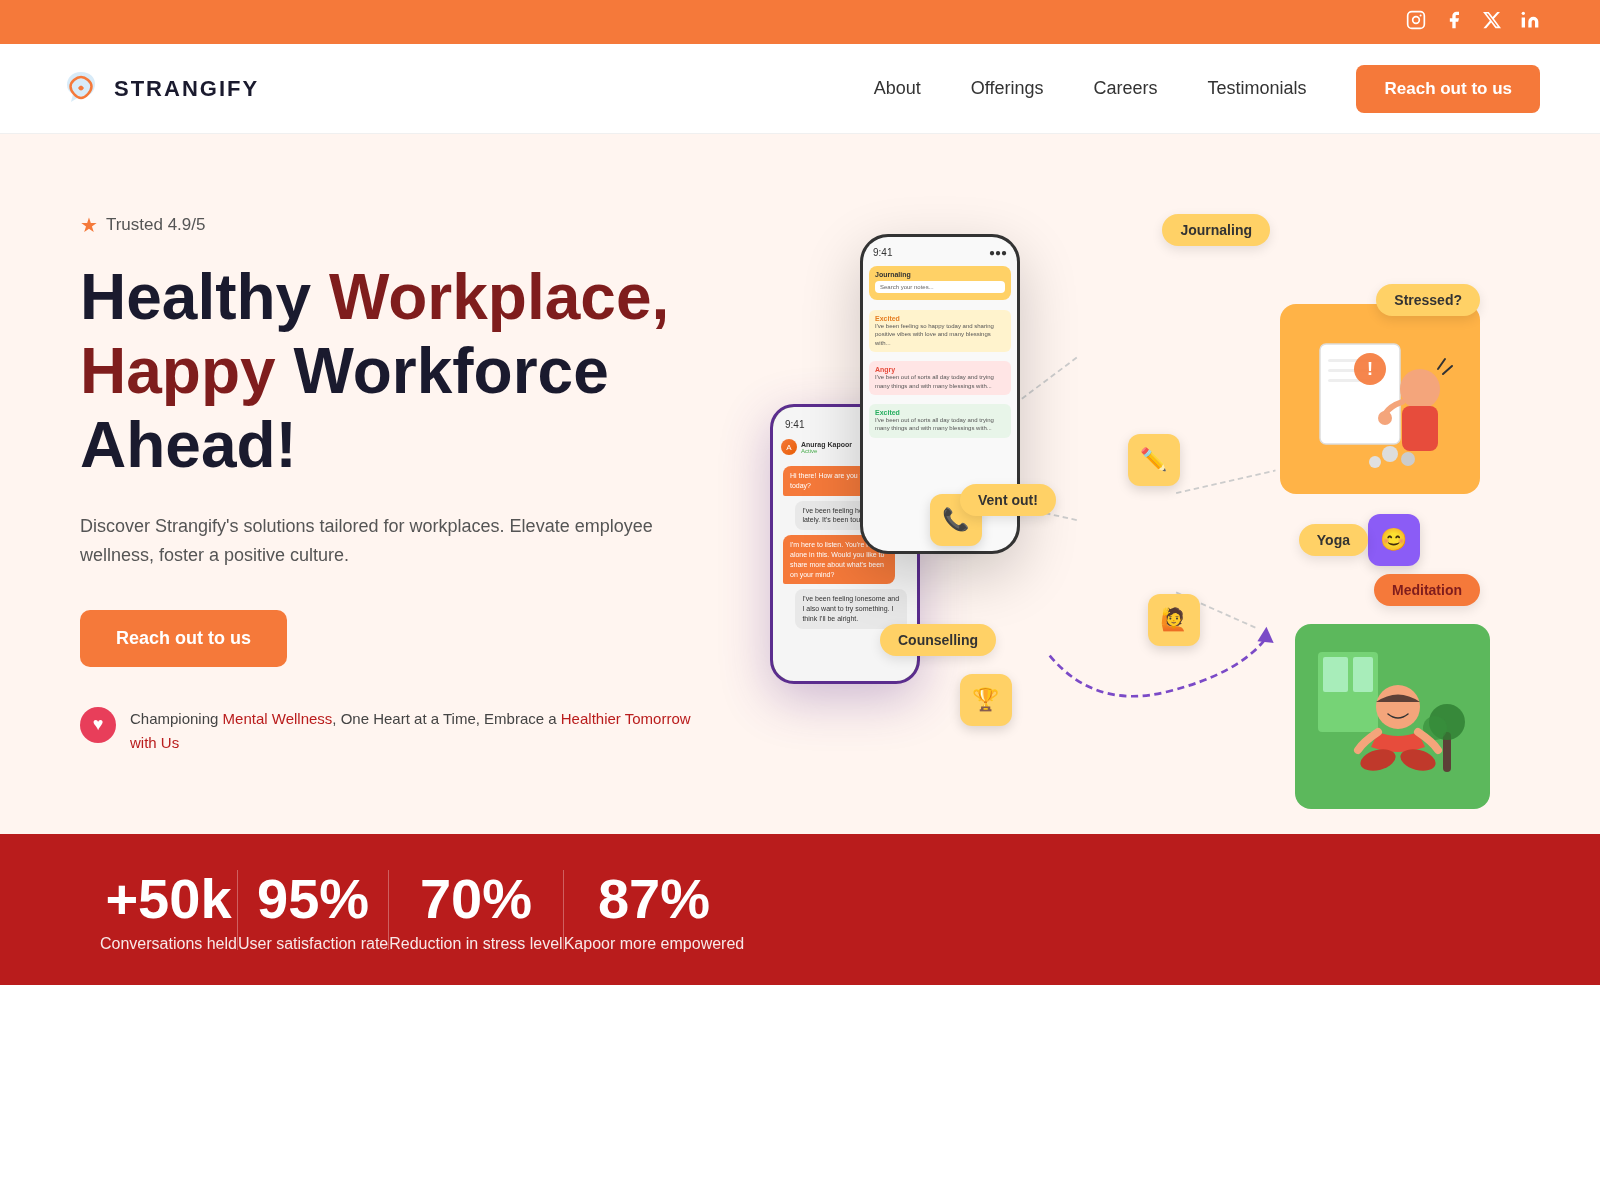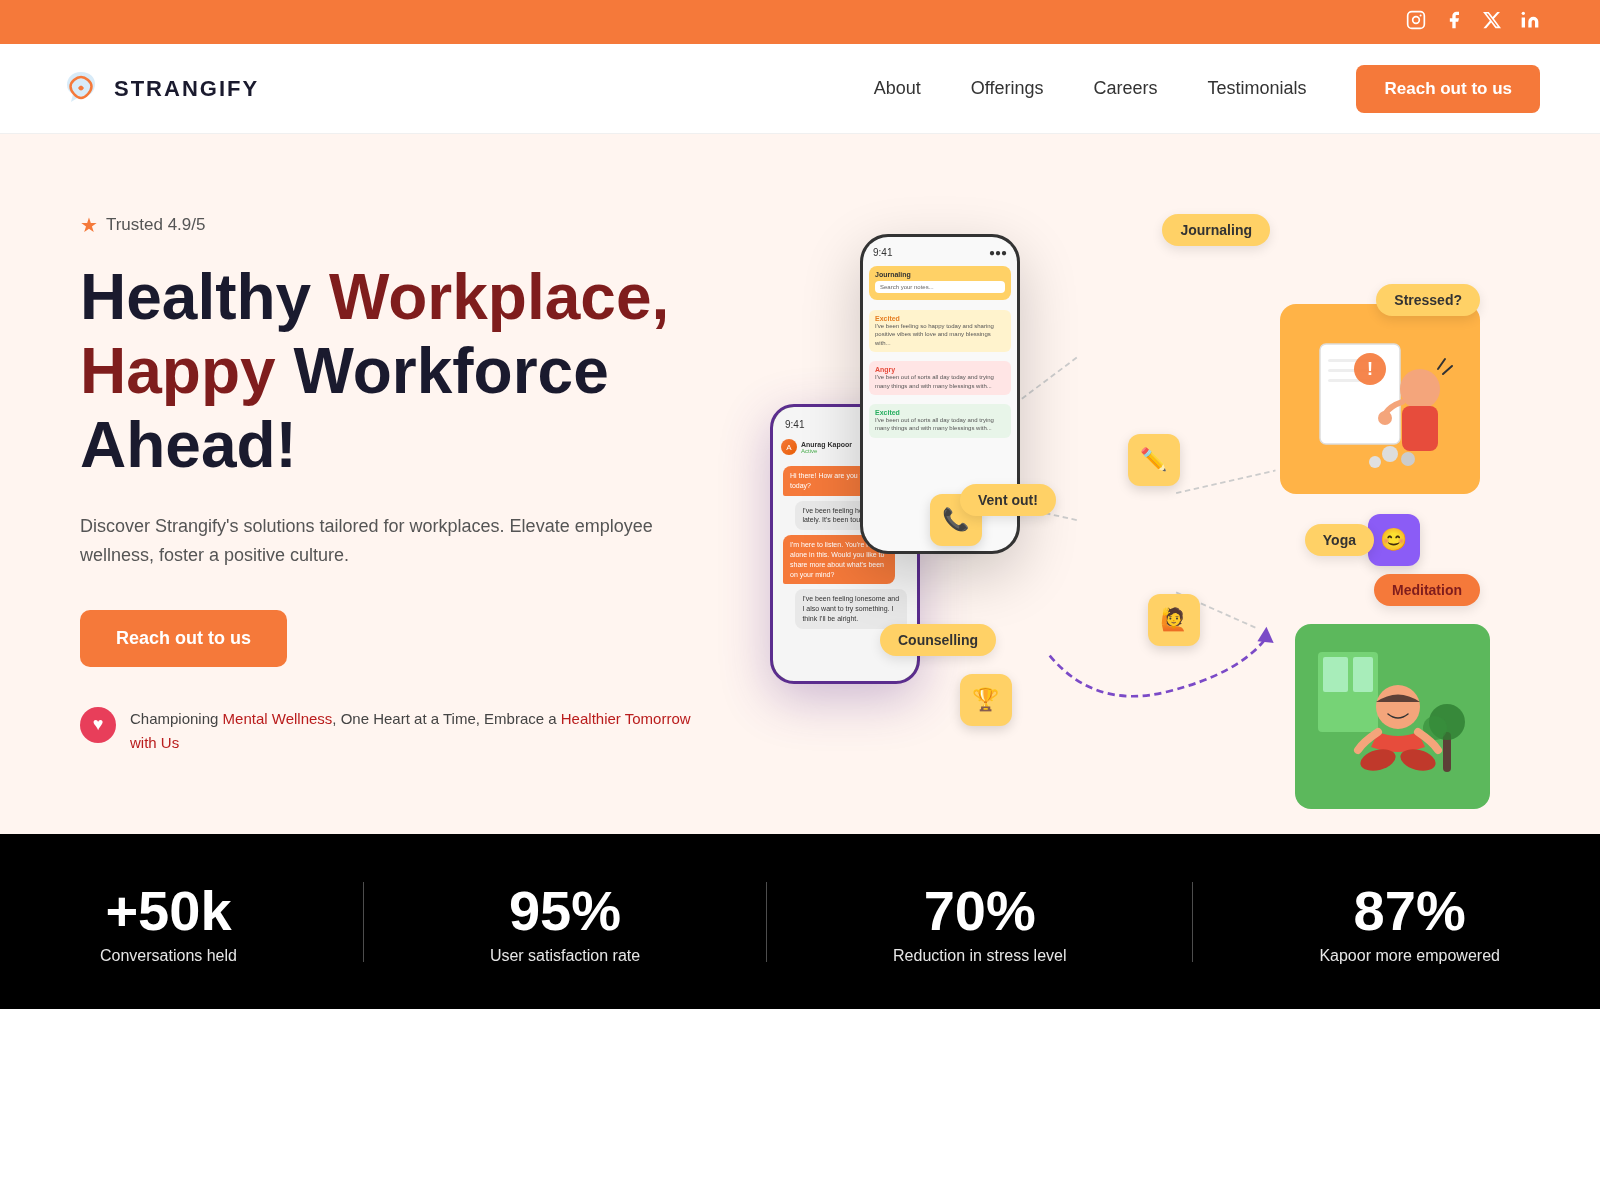--- a/index.html
+++ b/index.html
@@ -275,21 +275,21 @@
       right: 40px;
     }
     .tag-ventout {
       background: #FFD166;
       top: 280px;
       left: 200px;
     }
     .tag-yoga {
       background: #FFD166;
       top: 320px;
-      right: 146px;
+      right: 152px;
     }
     .tag-counselling {
       background: #FFD166;
       top: 420px;
       left: 120px;
     }
     .tag-meditation {
       background: #F5793A;
       color: #7f1d1d;
       top: 370px;
@@ -369,24 +369,24 @@
     .doodle-lines {
       position: absolute;
       top: 0; left: 0;
       width: 100%; height: 100%;
       pointer-events: none;
       z-index: 1;
     }
 
     
     .stats-bar {
-      background: #000000;
-      padding: 44px 100px;
-      display: flex;
-      justify-content: space-between;
+      background: #b91c1c;
+      padding: 32px 100px;
+      display: flex;
+      justify-content: flex-start;
       align-items: center;
     }
     .stat-item {
       text-align: center;
     }
     .stat-number {
       font-size: 56px;
       font-weight: 800;
       color: white;
     }

